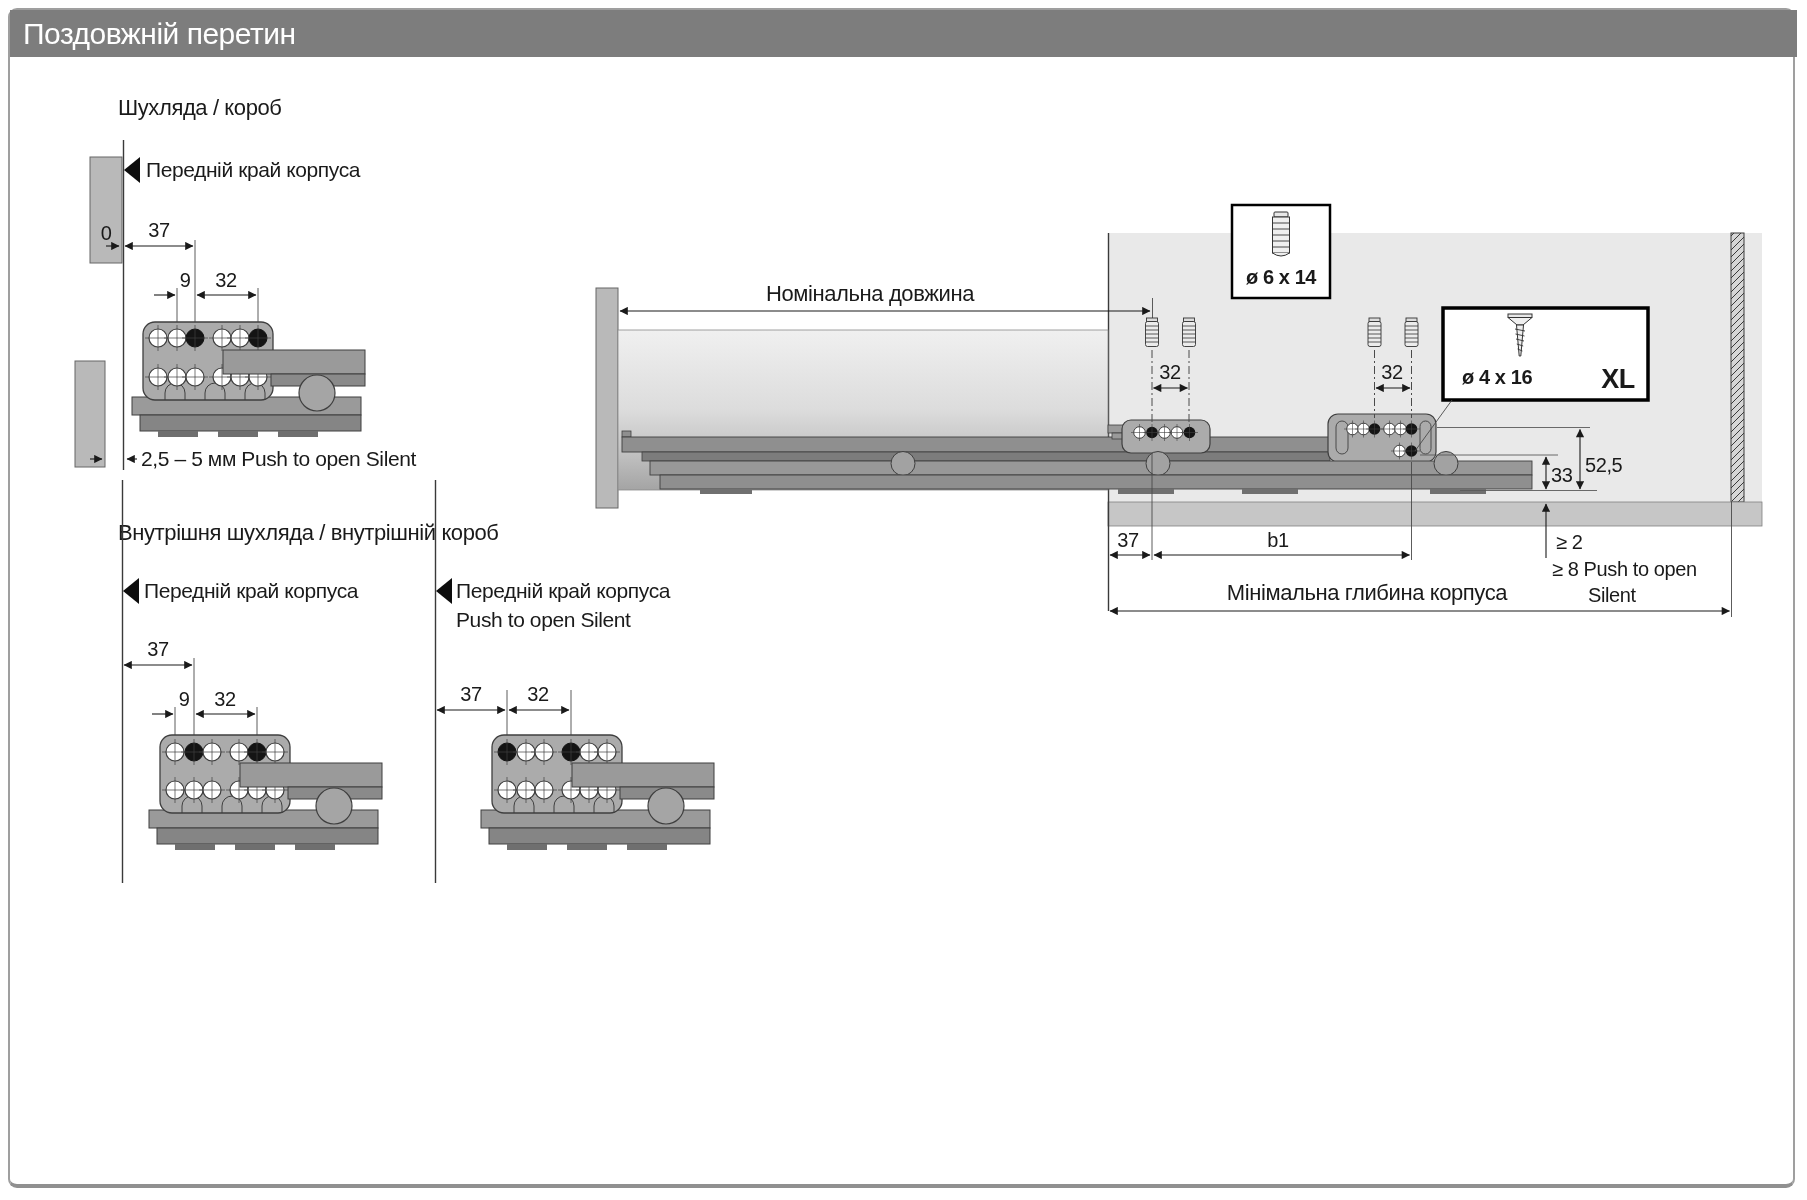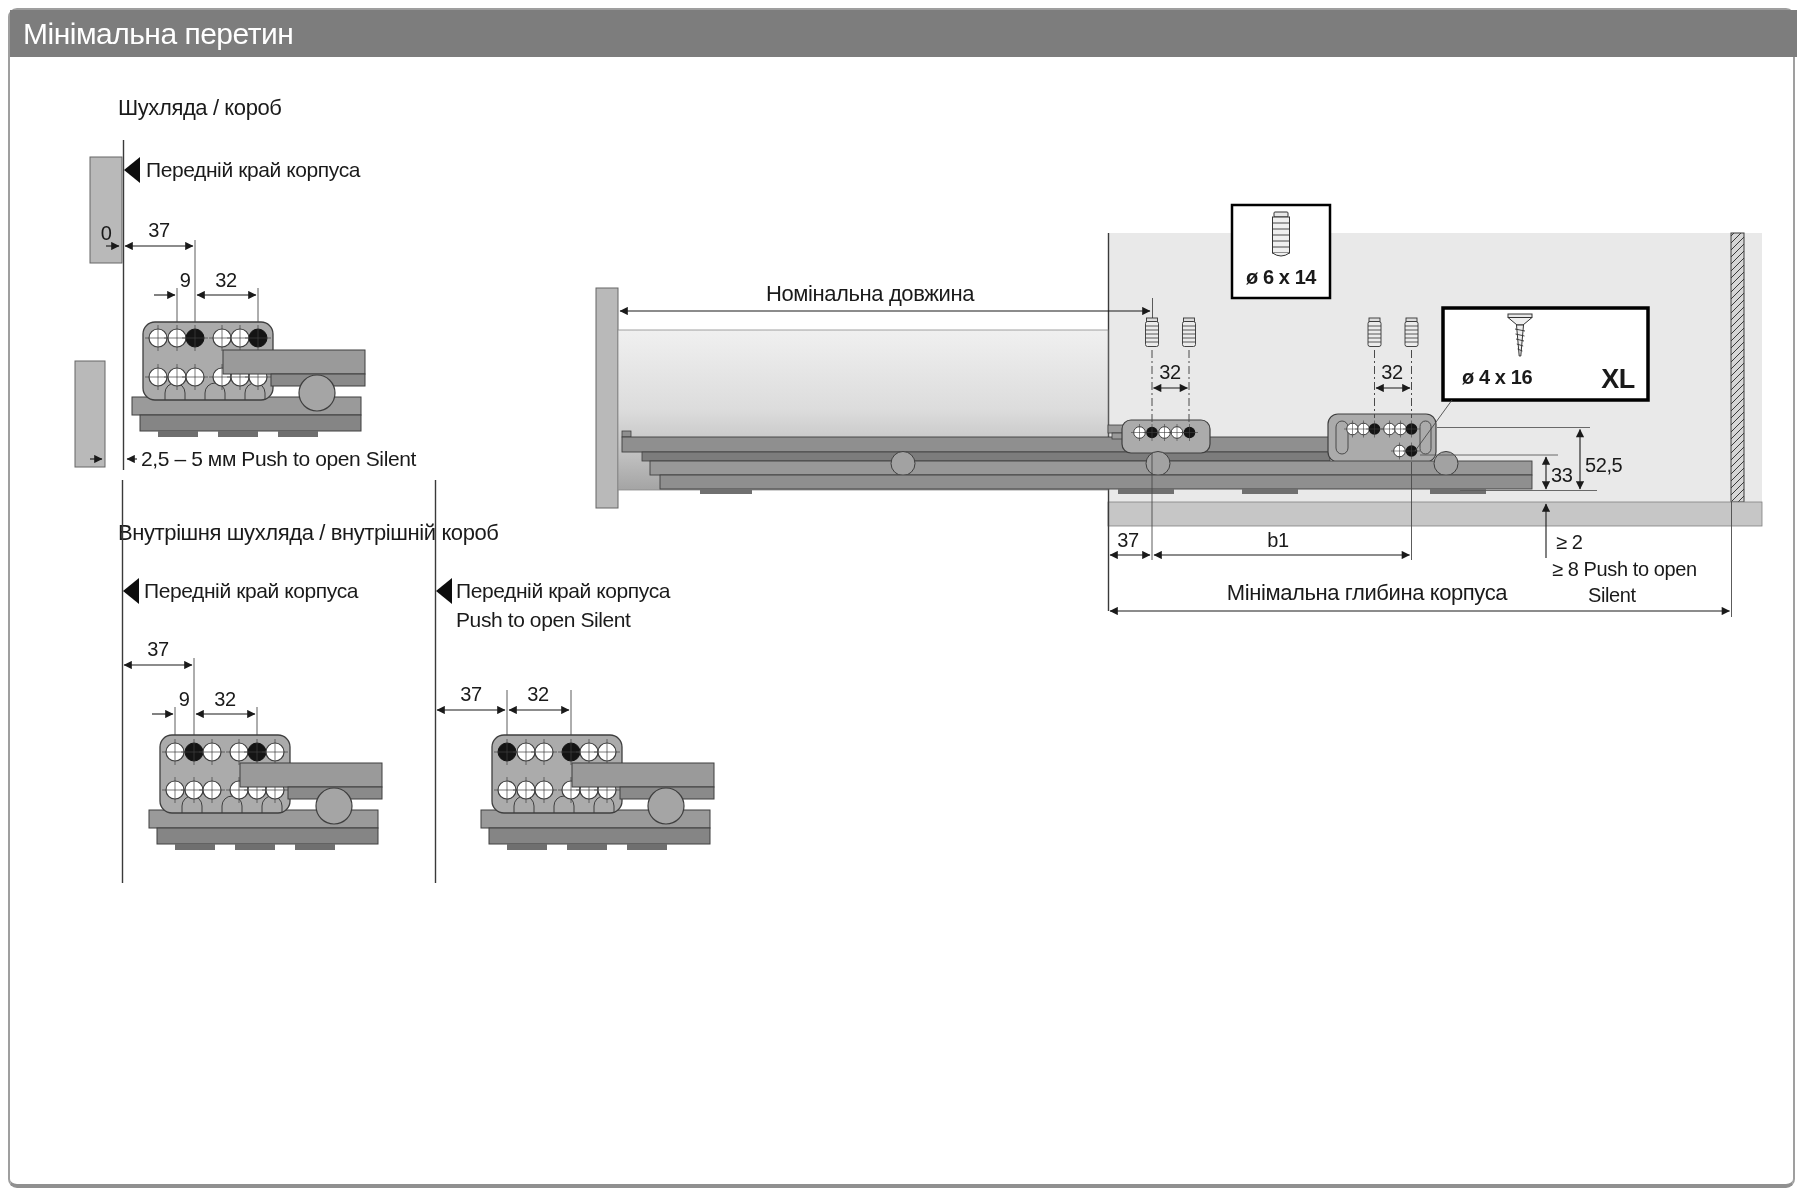--- a/index.html
+++ b/index.html
@@ -312,15 +312,15 @@
       <line x1="1154" y1="555" x2="1409.5" y2="555" class="dim" marker-start="url(#ah)" marker-end="url(#ah)"></line>
       <text x="1278" y="547" class="t20" text-anchor="middle">b1</text>
 
       <line x1="1110" y1="611" x2="1729.5" y2="611" class="dim" marker-start="url(#ah)" marker-end="url(#ah)"></line>
       <text x="1367" y="600" class="t22" text-anchor="middle">Мінімальна глибина корпуса</text>
     </g>
   </svg>
 
   <div class="page-frame"></div>
   <div class="title-bar">
-    <span>Мінімальна перетин</span>
+    <span>Поздовжній перетин</span>
   </div>
 </div>
 
 </body></html>

